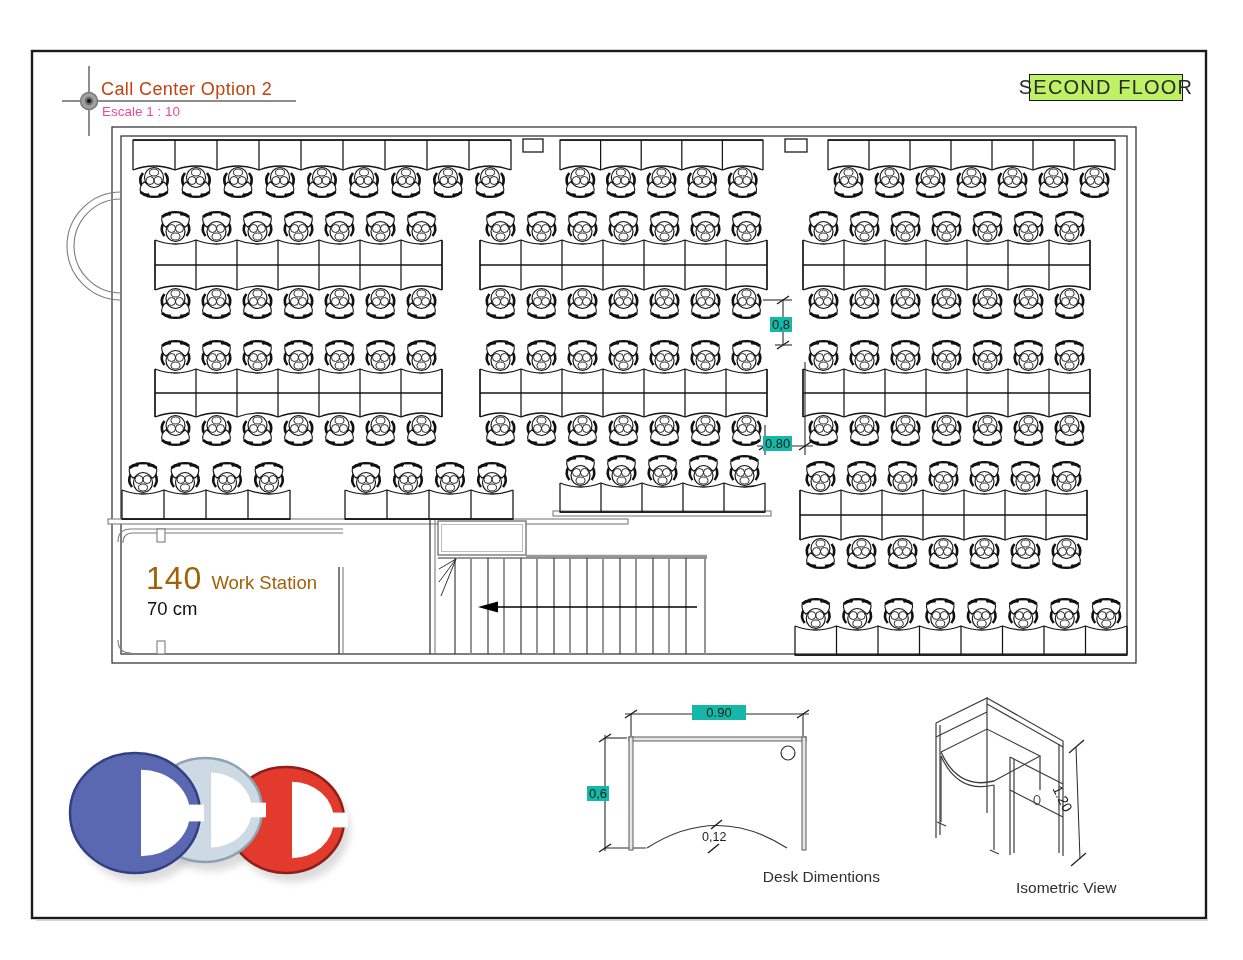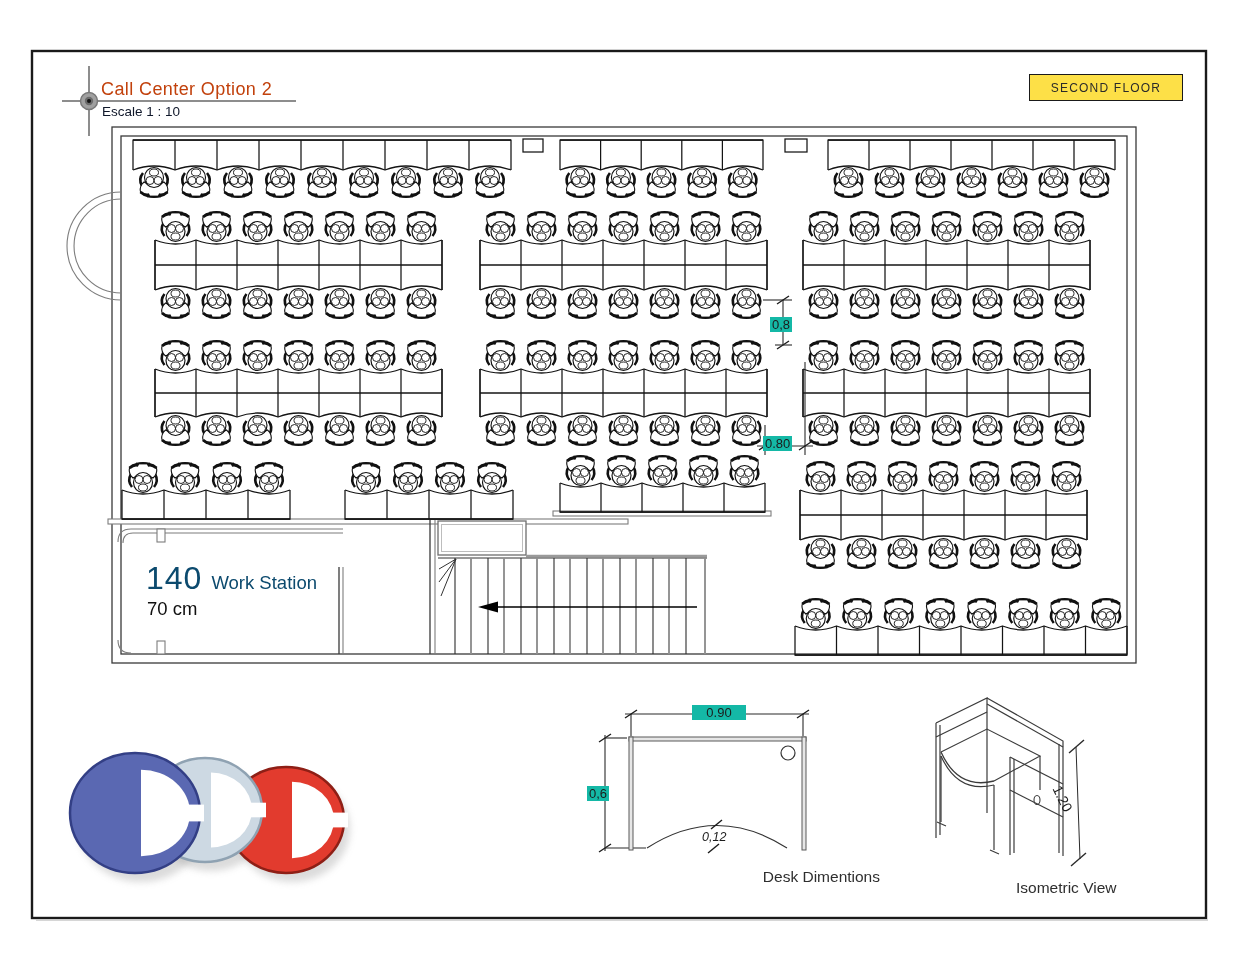--- a/index.html
+++ b/index.html
@@ -1,32 +1,32 @@
 <!DOCTYPE html>
 <html><head>
 <meta charset="utf-8">
 <style>
   html,body{margin:0;padding:0;background:#fff;}
   body{width:1243px;height:960px;position:relative;font-family:"Liberation Sans",sans-serif;overflow:hidden;}
   #art{position:absolute;left:0;top:0;}
   .txt{position:absolute;color:#222;white-space:nowrap;}
   .title{left:101px;top:79px;font-size:18px;color:#c2410c;letter-spacing:.4px;}
-  .scale{left:102px;top:104px;font-size:13.5px;color:#0f172a;}
+  .scale{left:102px;top:104px;font-size:13.5px;color:#ec4899;}
   .floorbox{left:1029px;top:74px;width:152px;height:25px;border:1.6px solid #1a1a1a;
-    display:flex;align-items:center;justify-content:center;font-size:12px;letter-spacing:1.2px;color:#2a2a2a;background:#fde047;}
-  .wsline{left:146px;top:560px;display:flex;align-items:baseline;gap:9px;color:#0c4a6e;}
+    display:flex;align-items:center;justify-content:center;font-size:20px;letter-spacing:1.2px;color:#2a2a2a;background:#bef264;}
+  .wsline{left:146px;top:560px;display:flex;align-items:baseline;gap:9px;color:#a16207;}
   .wsnum{font-size:32px;letter-spacing:1px;}
   .wslabel{font-size:18.5px;}
   .wscm{left:147px;top:598px;font-size:18.5px;color:#101010;}
   .dim{font-size:13px;background:#14b8a6;padding:0 2px;color:#1c1c1c;}
   .d08{left:770px;top:317px;}
   .d080{left:763px;top:436px;}
   .d090{left:692px;top:705px;width:50px;text-align:center;}
   .d06{left:587px;top:786px;}
-  .d012{left:700px;top:830px;background:transparent;font-size:12.5px;font-style:italic;}
+  .d012{left:700px;top:830px;background:transparent;font-size:12.5px;}
   .d120{left:1063px;top:781px;font-size:14px;background:transparent;transform:rotate(64deg);transform-origin:left top;}
   .caption{font-size:15.5px;color:#2e2e2e;}
   .deskcap{left:690px;top:868px;width:190px;text-align:right;}
   .isocap{left:1016px;top:879px;}
   
   .dl{stroke:#141414;fill:none;stroke-width:1.25px;}
   .dlb{stroke:#141414;fill:none;stroke-width:1.7px;}
   .wall{stroke:#3a3a3a;fill:none;stroke-width:1.3px;}
   .gray{stroke:#7d7d7d;fill:none;stroke-width:1.1px;}
   .sill{stroke:#7d7d7d;fill:#fff;stroke-width:1.1px;}

